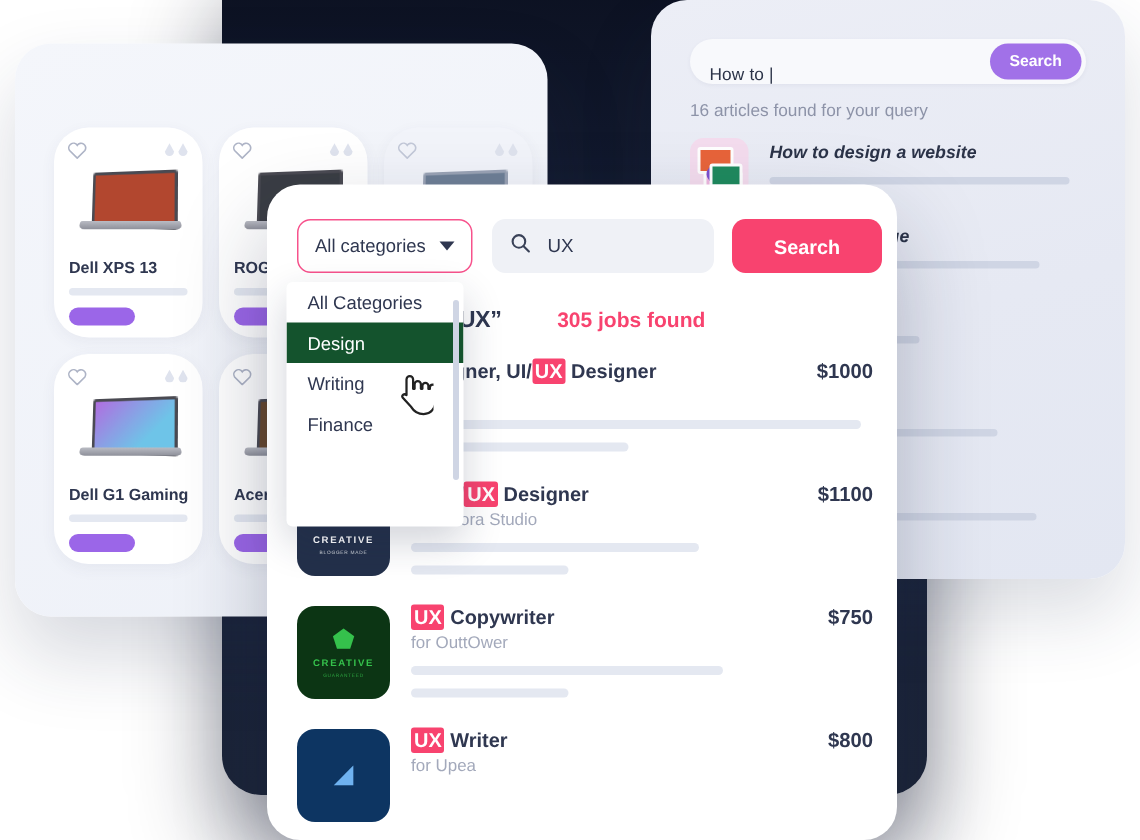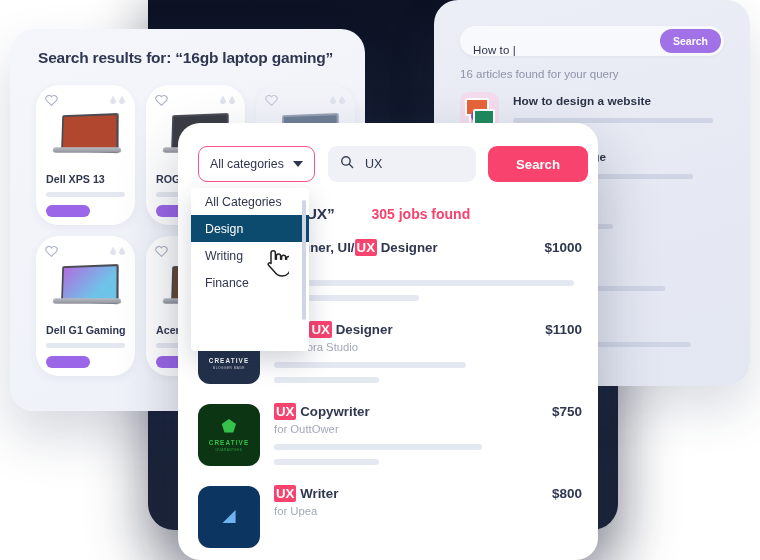--- a/index.html
+++ b/index.html
@@ -62,21 +62,21 @@
     border-radius: 14px;
     display: flex; align-items: center; justify-content: center;
     color: #ffffff; font-size: 10.5px; font-weight: 600;
     border: none; cursor: pointer;
   }
   .rp-count {
     position: absolute; left: 26px; top: 68px;
     font-size: 11.5px; color: #8d93a8;
   }
   .rp-list { position: absolute; left: 26px; top: 92px; width: 266px; }
-  .rp-item { display: flex; align-items: flex-start; margin-bottom: 17px; }
+  .rp-item { display: flex; align-items: flex-start; margin-bottom: 17px; font-style: italic; }
   .rp-thumb {
     width: 39px; height: 39px; border-radius: 9px; flex: 0 0 39px;
     position: relative; overflow: hidden;
     background: #f4dcee;
   }
   .rp-thumb .tb1 { position:absolute; left:5px; top:6px; width:20px; height:14px; background:#e8643a; border:2px solid #ffffff; border-radius:2px;}
   .rp-thumb .tb2 { position:absolute; left:13px; top:17px; width:18px; height:12px; background:#1f8a5e; border:2px solid #ffffff; border-radius:2px;}
   .rp-thumb .tb3 { position:absolute; left:9px; top:22px; width:22px; height:11px; background:#efb8e0; border:2px solid #ffffff; border-radius:2px;}
   .rp-thumb .tbc { position:absolute; left:11px; top:18px; width:12px; height:12px; border-radius:50%; background:#7b4fd0;}
   .rp-body { margin-left: 14px; flex: 1 1 auto; padding-top: 2px; }
@@ -194,21 +194,21 @@
     background: #ffffff;
     border-radius: 4px;
     box-shadow: 0 10px 26px rgba(30,38,70,0.20);
     overflow: hidden;
   }
   .dd-item {
     height: 27px; display: flex; align-items: center;
     padding-left: 14px; font-size: 12.3px; color: #2f3750;
     cursor: pointer;
   }
-  .dd-item.active { background: #0c4a6e; color: #ffffff; }
+  .dd-item.active { background: #14532d; color: #ffffff; }
   .dd-scroll { position: absolute; right: 3px; top: 12px; width: 4px; height: 120px; border-radius: 2px; background: #cfd5e4; }
 
   .cursor { position: absolute; left: 263px; top: 248px; width: 26px; height: 30px; pointer-events: none; }
 </style>
 </head>
 <body>
 
 <div id="stage">
 
   <div class="dark-backdrop"></div>
@@ -259,21 +259,20 @@
         <div class="rp-thumb" style="background:#e3e7f2"></div>
         <div class="rp-body">
           <div class="rp-title">a website</div>
           <div class="rp-line" style="width:178px"></div>
         </div>
       </div>
     </div>
   </div>
 
   <div class="card panel-left">
-    <div class="pl-title">Search results for: “16gb laptop gaming”</div>
 
     <div class="pl-grid">
 
       <div class="prod">
         <div class="prod-icons">
           <span class="heart-icon">
               <svg width="13" height="12" viewBox="0 0 24 22">
                 <path d="M12 21 2.6 11.6A5.6 5.6 0 0 1 12 5.2a5.6 5.6 0 0 1 9.4 6.4z" fill="none" stroke="#aeb4c6" stroke-width="2"></path>
               </svg>
             </span>

